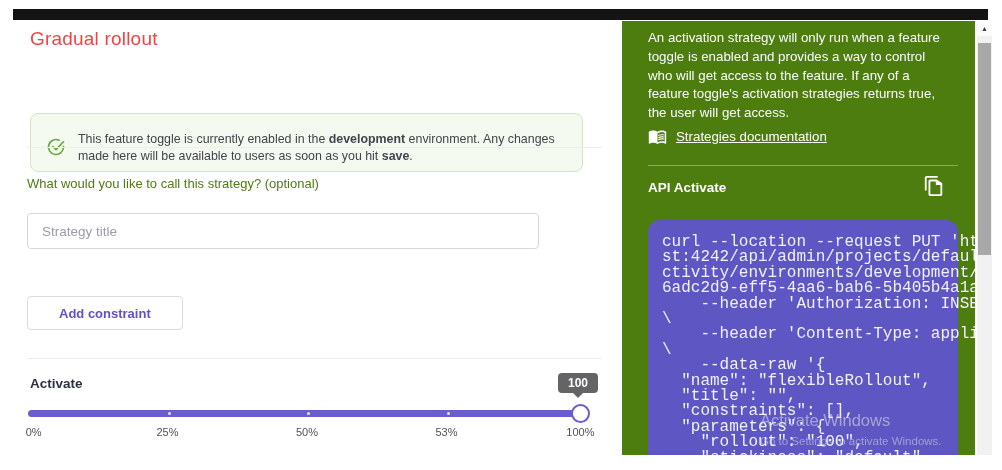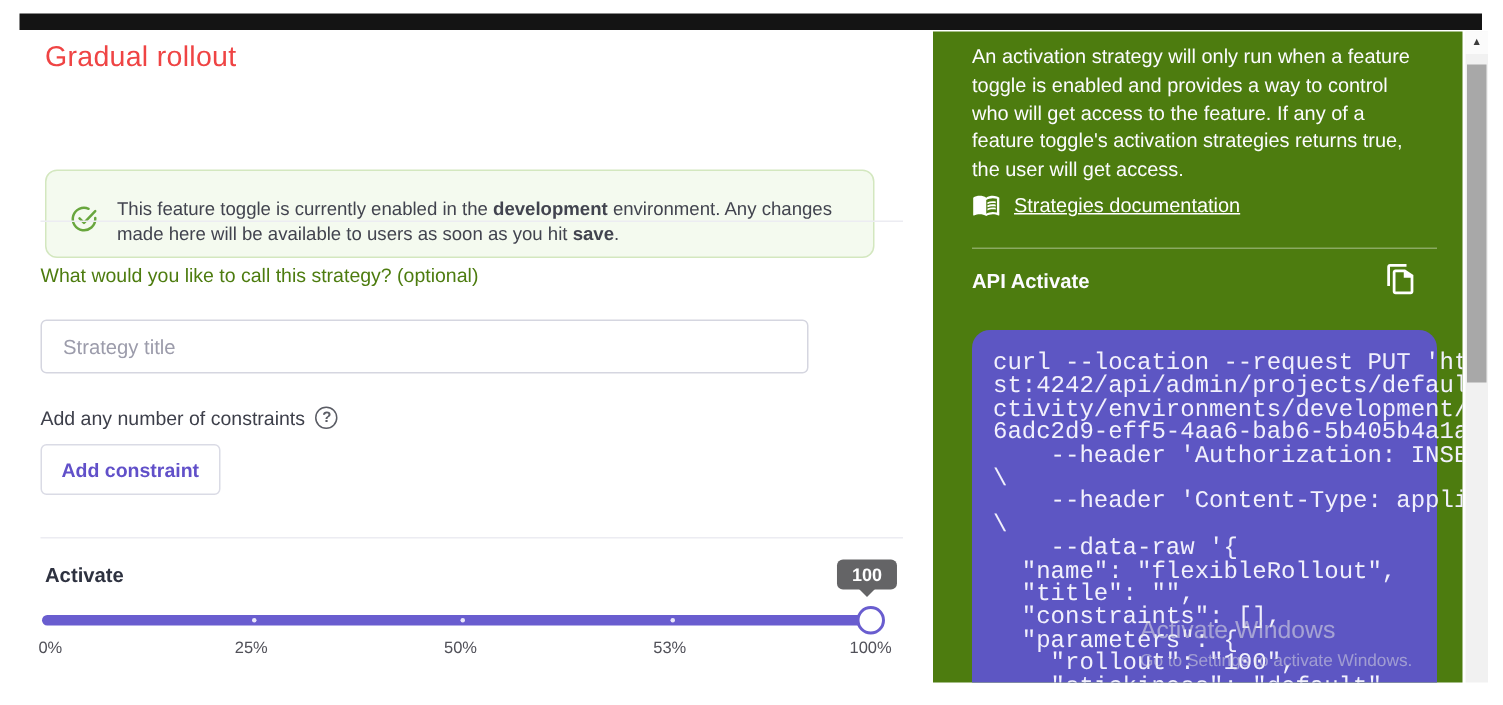--- a/index.html
+++ b/index.html
@@ -22,21 +22,21 @@
 
   .field-label { position:absolute; left:27px; top:176px; font-size:13px; color:#4d7c0f; }
   .strategy-input { position:absolute; left:27px; top:213px; width:512px; height:36px; border:1px solid #d5d6e0;
                     border-radius:4px; padding:0 14px; font-size:13.5px; color:#3d3f4a; outline:none;
                     font-family:"Liberation Sans","DejaVu Sans",sans-serif; }
   .strategy-input::placeholder { color:#9c9cab; opacity:1; }
 
   .constraints-row { position:absolute; left:27px; top:271px; display:flex; align-items:center; font-size:13px; color:#3d3f4a; }
   .help-icon { display:inline-flex; align-items:center; justify-content:center; width:15px; height:15px; margin-left:7px;
                border:1.3px solid #5a5c64; border-radius:50%; font-size:10px; font-weight:700; color:#5a5c64; cursor:pointer; }
-  .add-constraint-btn { position:absolute; left:27px; top:296px; height:34px; padding:0 13px; background:#ffffff;
+  .add-constraint-btn { position:absolute; left:27px; top:296px; height:34px; padding:0 31px; background:#ffffff;
                border:1px solid #dadbe5; border-radius:4px; color:#6150c9; font-weight:700; font-size:13px; cursor:pointer;
                font-family:"Liberation Sans","DejaVu Sans",sans-serif; }
 
   .rollout-label { position:absolute; left:30px; top:376px; font-size:13.5px; font-weight:700; color:#2e3240; }
 
   .slider-tooltip { position:absolute; left:578px; top:373px; transform:translateX(-50%); background:#646466; color:#ffffff;
                     font-size:12px; font-weight:700; padding:3px 10px; border-radius:4px; }
   .slider-tooltip:after { content:""; position:absolute; left:50%; bottom:-5px; transform:translateX(-50%);
                     border-left:6px solid transparent; border-right:6px solid transparent; border-top:6px solid #646466; }
 
@@ -92,24 +92,20 @@
       </svg>
     </span>
     <p class="alert-text"><span>This feature toggle is currently enabled in the </span><strong>development</strong><span> environment. Any changes made here will be available to users as soon as you hit </span><strong>save</strong><span>.</span></p>
   </div>
 
   <div class="divider div1"></div>
 
   <label class="field-label">What would you like to call this strategy? (optional)</label>
   <input class="strategy-input" type="text" placeholder="Strategy title" style="">
 
-  <div class="constraints-row">
-    <span>Add any number of constraints</span>
-    <span class="help-icon">?</span>
-  </div>
   <button class="add-constraint-btn">Add constraint</button>
 
   <div class="divider div2"></div>
 
   <div class="rollout-label">Activate</div>
 
   <div class="slider-tooltip">100</div>
 
   <div class="slider">
     <div class="slider-track">

